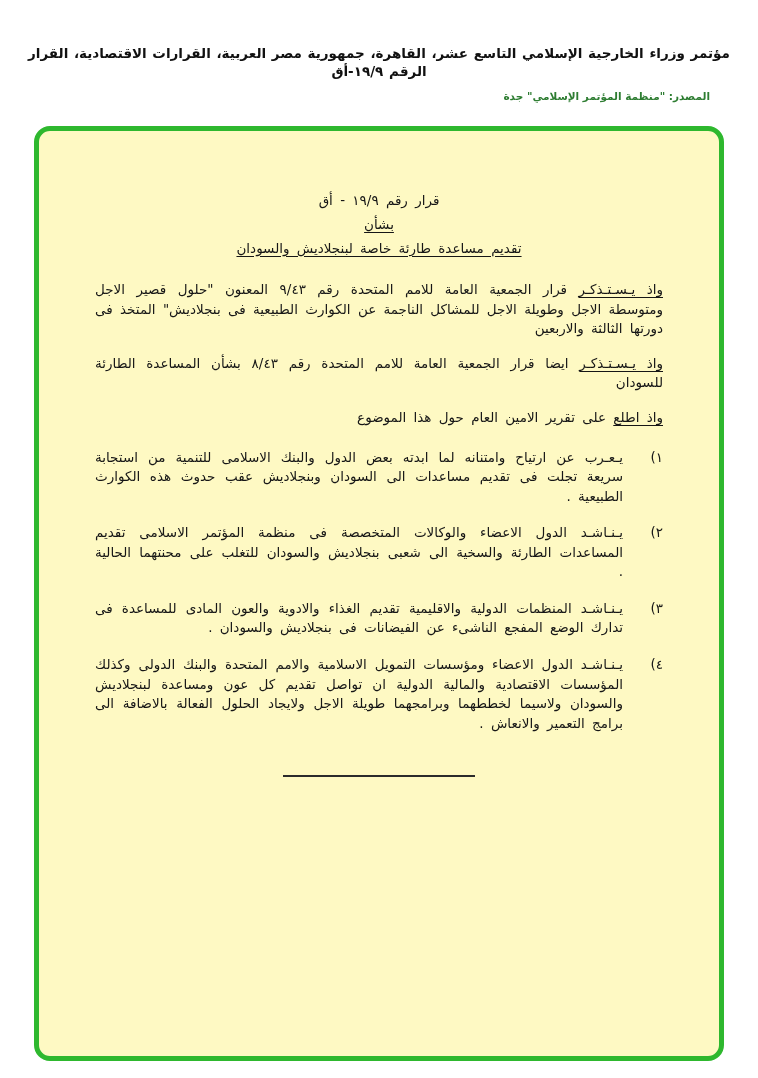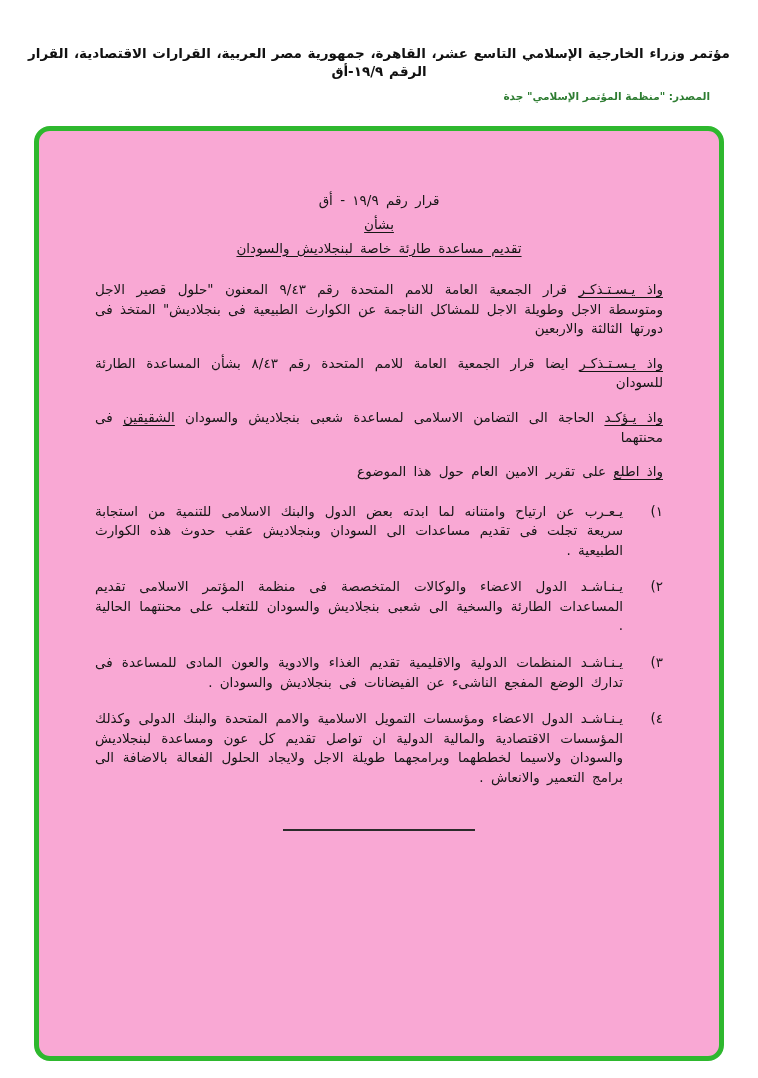--- a/index.html
+++ b/index.html
@@ -38,21 +38,21 @@
     color: var(--source_text, #2e7d32);
   }
   .doc-box {
     box-sizing: border-box;
     width: 690px;
     height: 935px;
     margin: 24px auto 0 auto;
     border: 5px solid var(--border, #2eb82e);
     border-radius: 16px;
     padding: 60px 56px 0 56px;
-    background: #f9a8d4;
+    background: #fef9c3;
   }
   .doc-content {
     font-size: 13.5px;
     line-height: 1.45;
     word-spacing: 3px;
     color: #161616;
   }
   .title-block {
     text-align: center;
     margin-bottom: 22px;
@@ -116,21 +116,20 @@
     <div class="doc-content">
 
       <div class="title-block">
         <div class="title-line"><span>قرار رقم ١٩/٩ - أق</span></div>
         <div class="title-line"><span class="u">بشأن</span></div>
         <div class="title-line"><span class="u">تقديم مساعدة طارئة خاصة لبنجلاديش والسودان</span></div>
       </div>
 
       <p class="para"><span class="u">واذ يـسـتـذكـر</span><span> قرار الجمعية العامة للامم المتحدة رقم ٩/٤٣ المعنون "حلول قصير الاجل ومتوسطة الاجل وطويلة الاجل للمشاكل الناجمة عن الكوارث الطبيعية فى بنجلاديش" المتخذ فى دورتها الثالثة والاربعين</span></p>
       <p class="para"><span class="u">واذ يـسـتـذكـر</span><span> ايضا قرار الجمعية العامة للامم المتحدة رقم ٨/٤٣ بشأن المساعدة الطارئة للسودان</span></p>
-      <p class="para"><span class="u">واذ يـؤكـد</span><span> الحاجة الى التضامن الاسلامى لمساعدة شعبى بنجلاديش والسودان </span><span class="u">الشقيقين</span><span> فى محنتهما</span></p>
       <p class="para center"><span class="u">واذ اطلع</span><span> على تقرير الامين العام حول هذا الموضوع</span></p>
 
       <div class="items">
         <div class="item">
           <span class="item-num">١)</span>
           <div class="item-text"><span>يـعـرب عن ارتياح وامتنانه لما ابدته بعض الدول والبنك الاسلامى للتنمية من استجابة سريعة تجلت فى تقديم مساعدات الى السودان وبنجلاديش عقب حدوث هذه الكوارث الطبيعية .</span></div>
         </div>
         <div class="item">
           <span class="item-num">٢)</span>
           <div class="item-text"><span>يـنـاشـد الدول الاعضاء والوكالات المتخصصة فى منظمة المؤتمر الاسلامى تقديم المساعدات الطارئة والسخية الى شعبى بنجلاديش والسودان للتغلب على محنتهما الحالية .</span></div>

